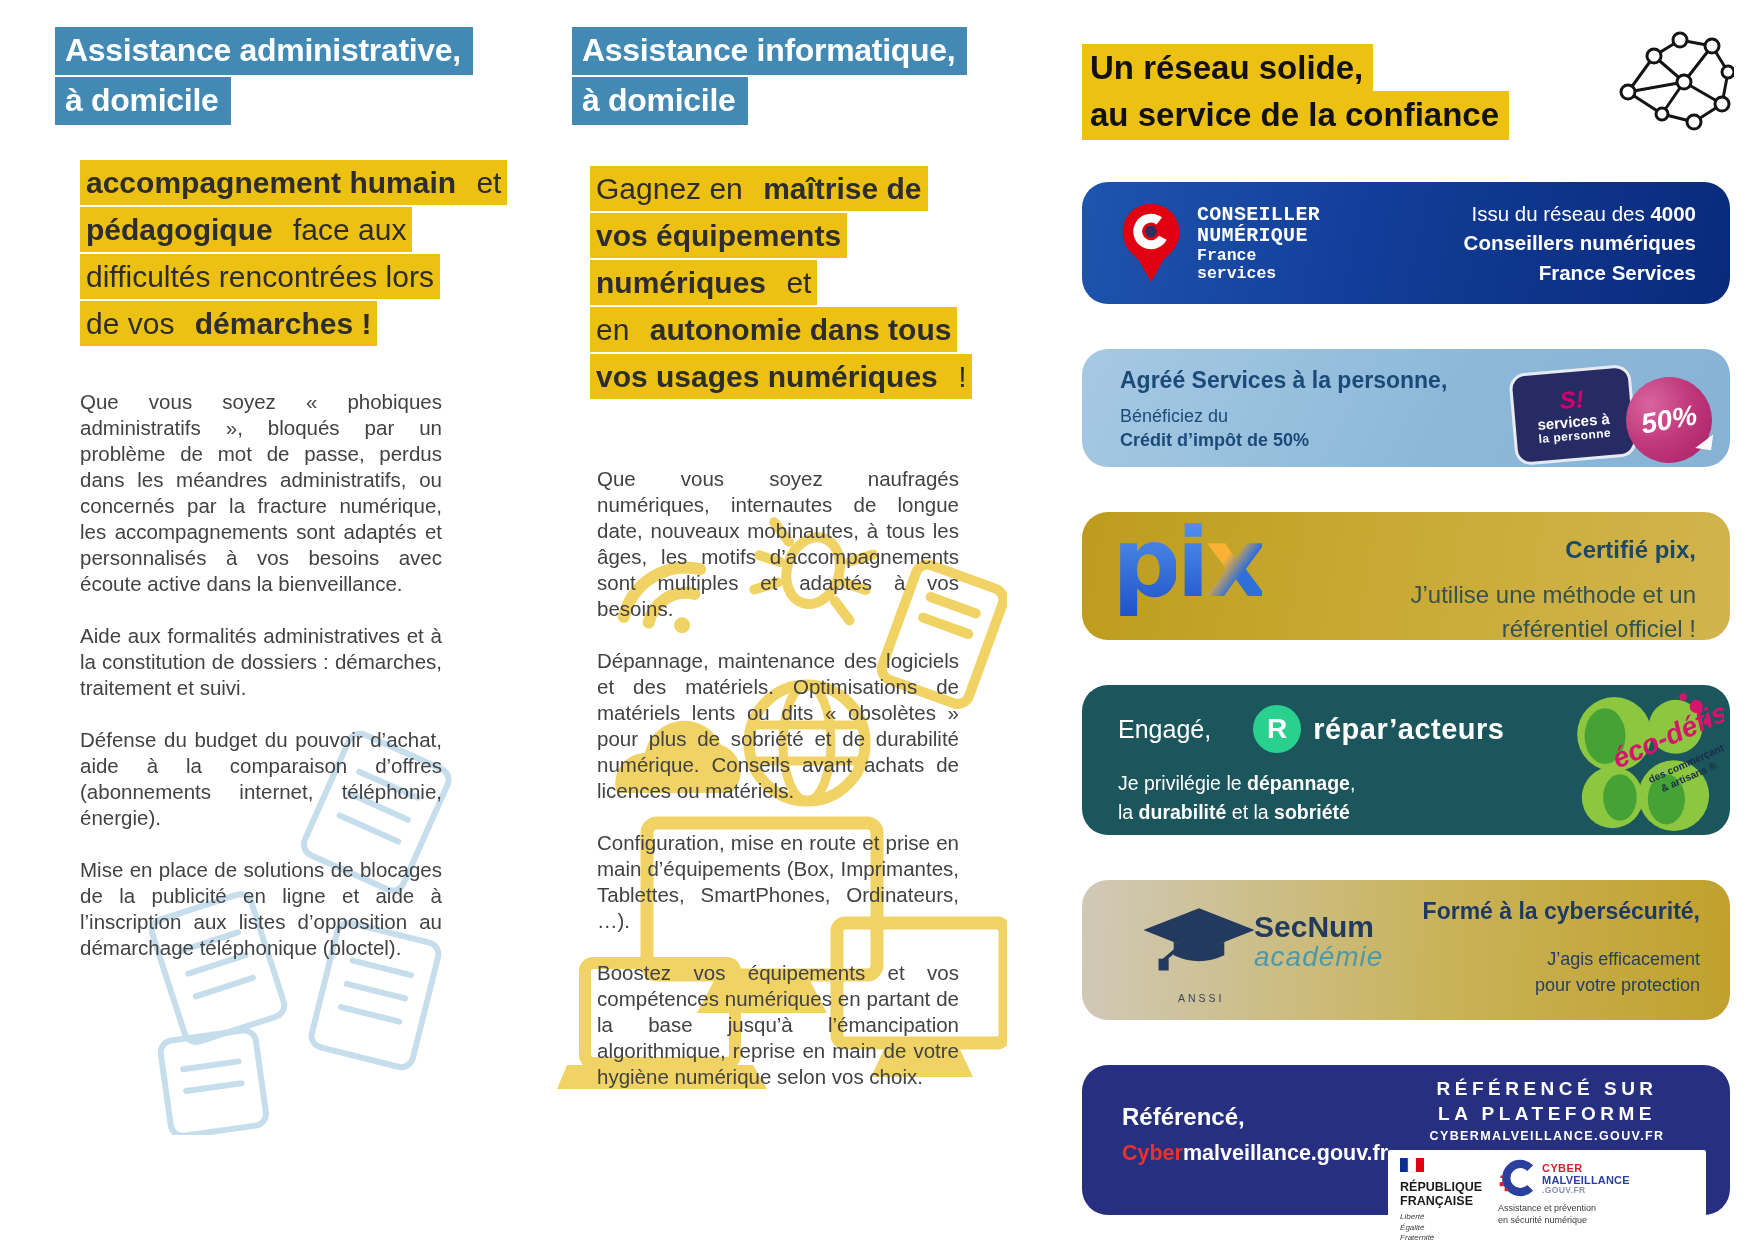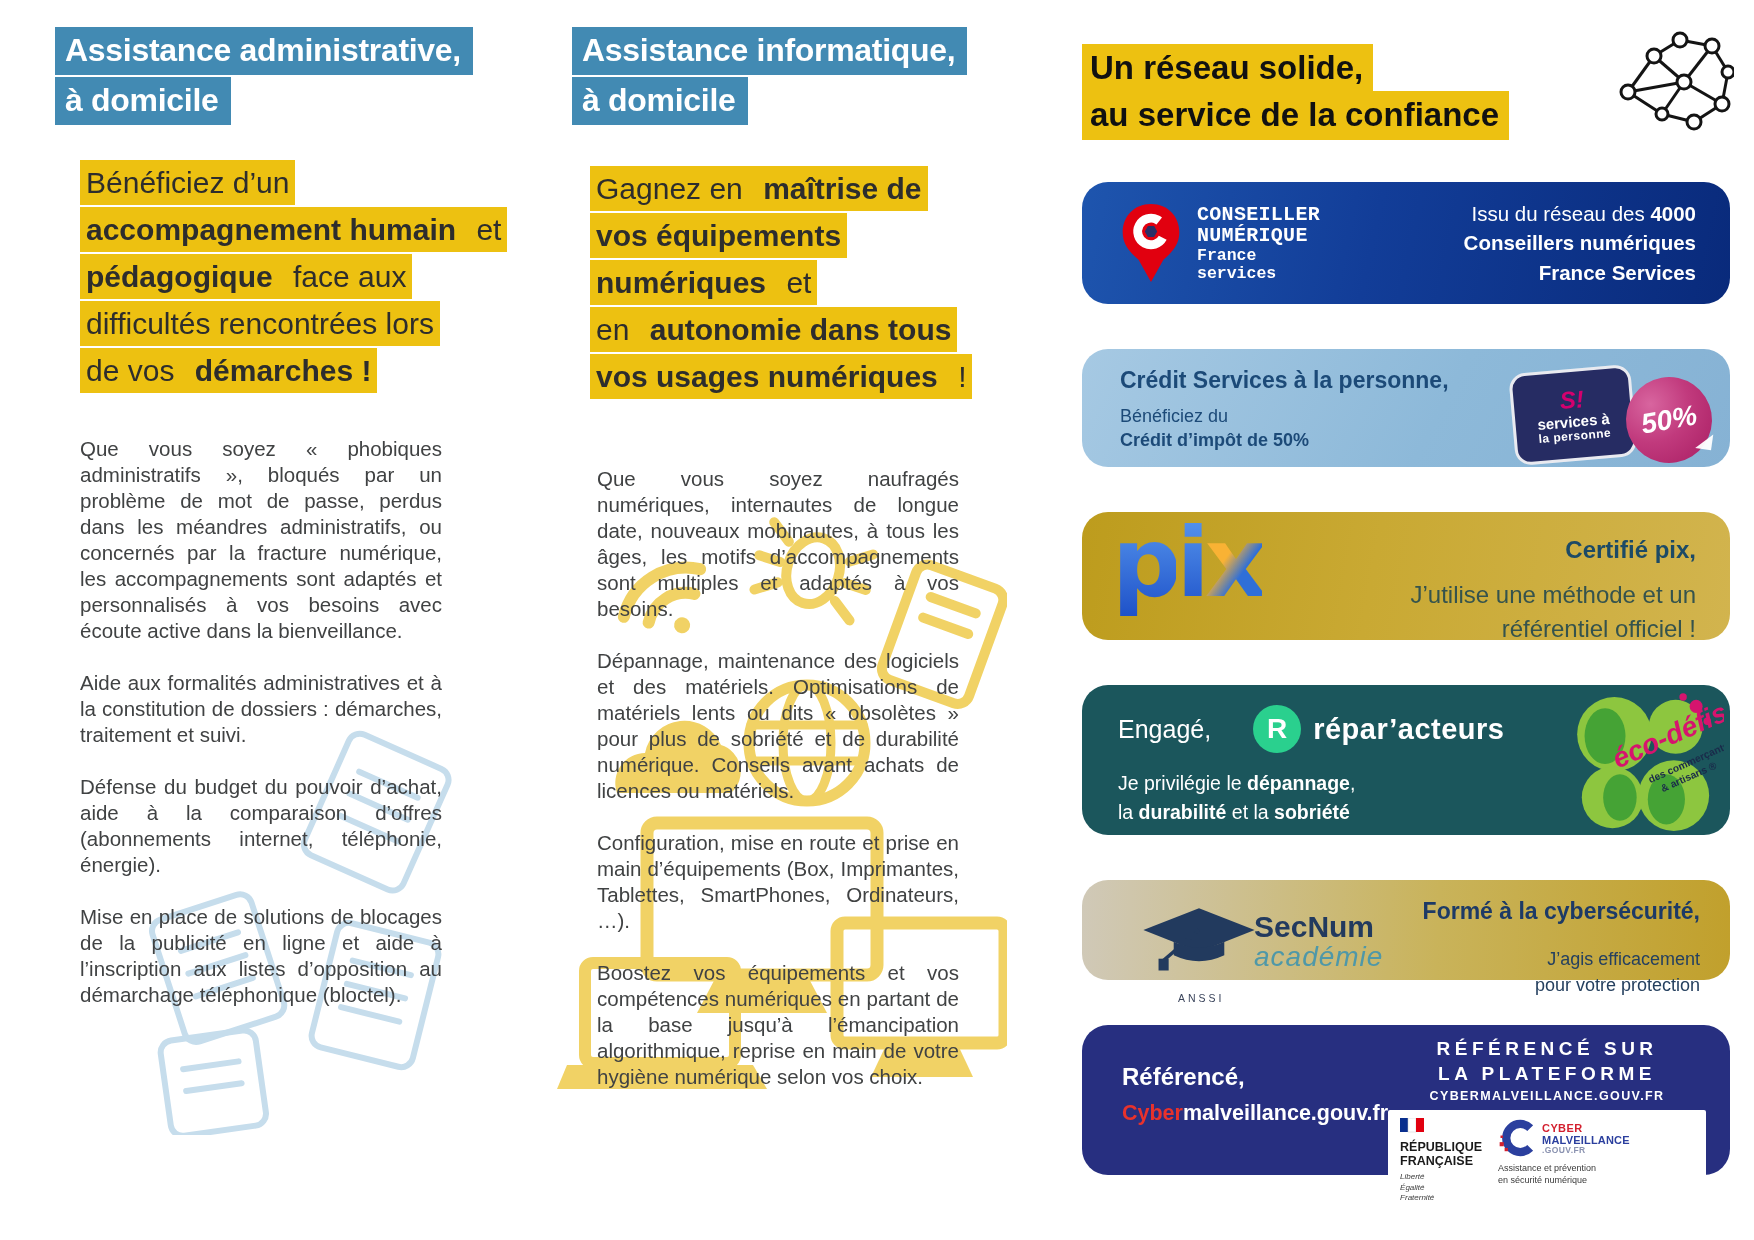--- a/index.html
+++ b/index.html
@@ -92,21 +92,21 @@
   .repar-top{display:flex;align-items:center;}
   .repar-label{font-size:25px;font-weight:400;}
   .repar-logo{display:flex;align-items:center;margin-left:42px;gap:12px;}
   .r-circle{width:48px;height:48px;border-radius:50%;background:#2ad08e;color:#ffffff;
             display:flex;align-items:center;justify-content:center;font-size:28px;font-weight:800;}
   .repar-name{font-size:29px;font-weight:800;letter-spacing:.5px;}
   .repar-text{margin-top:16px;font-size:19.5px;line-height:1.5;}
   .eco-logo{position:absolute;right:6px;top:4px;z-index:3;}
 
   
-  .card-sec{height:100px;background:linear-gradient(92deg,#d0c9b8 0%,#c9b35a 55%,#c1a02c 100%);}
+  .card-sec{height:140px;background:linear-gradient(92deg,#d0c9b8 0%,#c9b35a 55%,#c1a02c 100%);}
   .secnum-logo{position:absolute;left:58px;top:22px;display:flex;align-items:center;}
   .secnum-lines{margin-left:-4px;line-height:1.05;}
   .secnum-n1{font-size:30px;font-weight:600;color:#223a5e;}
   .secnum-n2{font-size:28px;font-style:italic;font-weight:300;color:#4f98a8;letter-spacing:1px;}
   .secnum-sub{position:absolute;left:96px;top:112px;font-size:10.5px;letter-spacing:3px;color:#39435a;}
   .sec-title{position:absolute;right:30px;top:18px;font-size:23px;font-weight:700;color:#1d3a66;margin:0;}
   .sec-body{position:absolute;right:30px;top:66px;text-align:right;font-size:18px;color:#25405f;line-height:1.45;margin:0;}
 
   
   .card-cyber{height:150px;background:#272f80;display:flex;box-sizing:border-box;padding:0;}
@@ -130,22 +130,21 @@
 </style>
 </head>
 <body>
 
 <div class="page">
 
   <section class="col col1">
     <h1 class="panel-title"><span class="tl tl1">Assistance administrative,</span><br><span class="tl">à domicile</span></h1>
 
     <div class="intro-wrap">
-      <p class="intro"><span class="seg">Bénéficiez d’un
-</span><span class="seg b">accompagnement humain</span><span class="seg"> et
+      <p class="intro"><span class="seg b">accompagnement humain</span><span class="seg"> et
 </span><span class="seg b">pédagogique</span><span class="seg"> face aux
 difficultés rencontrées lors
 de vos </span><span class="seg b">démarches !</span></p>
     </div>
 
     <svg class="deco docs-deco" width="440" height="420" viewBox="0 0 440 420" fill="none" stroke="#c6ddec" stroke-width="6" stroke-linecap="round">
       <g transform="rotate(24 300 90)">
           <rect x="250" y="30" width="108" height="132" rx="12"></rect>
           <line x1="272" y1="66" x2="336" y2="66"></line>
           <line x1="272" y1="90" x2="336" y2="90"></line>
@@ -282,21 +281,21 @@
             <div class="cn-l3">France</div>
             <div class="cn-l4">services</div>
           </div>
         </div>
         <div class="cn-text rich"><span class="seg">Issu du réseau des </span><span class="seg b">4000</span><span class="seg">
 </span><span class="seg b">Conseillers numériques
 France Services</span></div>
       </div>
 
       <div class="card card-sap">
-        <h2 class="sap-title">Crédit Services à la personne,</h2>
+        <h2 class="sap-title">Agréé Services à la personne,</h2>
         <p class="sap-l1">Bénéficiez du</p>
         <p class="sap-l2">Crédit d’impôt de 50%</p>
         <div class="sap-logo">
           <span class="sap-si">S!</span>
           <span class="sap-t1">services à</span>
           <span class="sap-t2">la personne</span>
         </div>
         <div class="badge50">
           <span class="pct">50%</span>
         </div>

